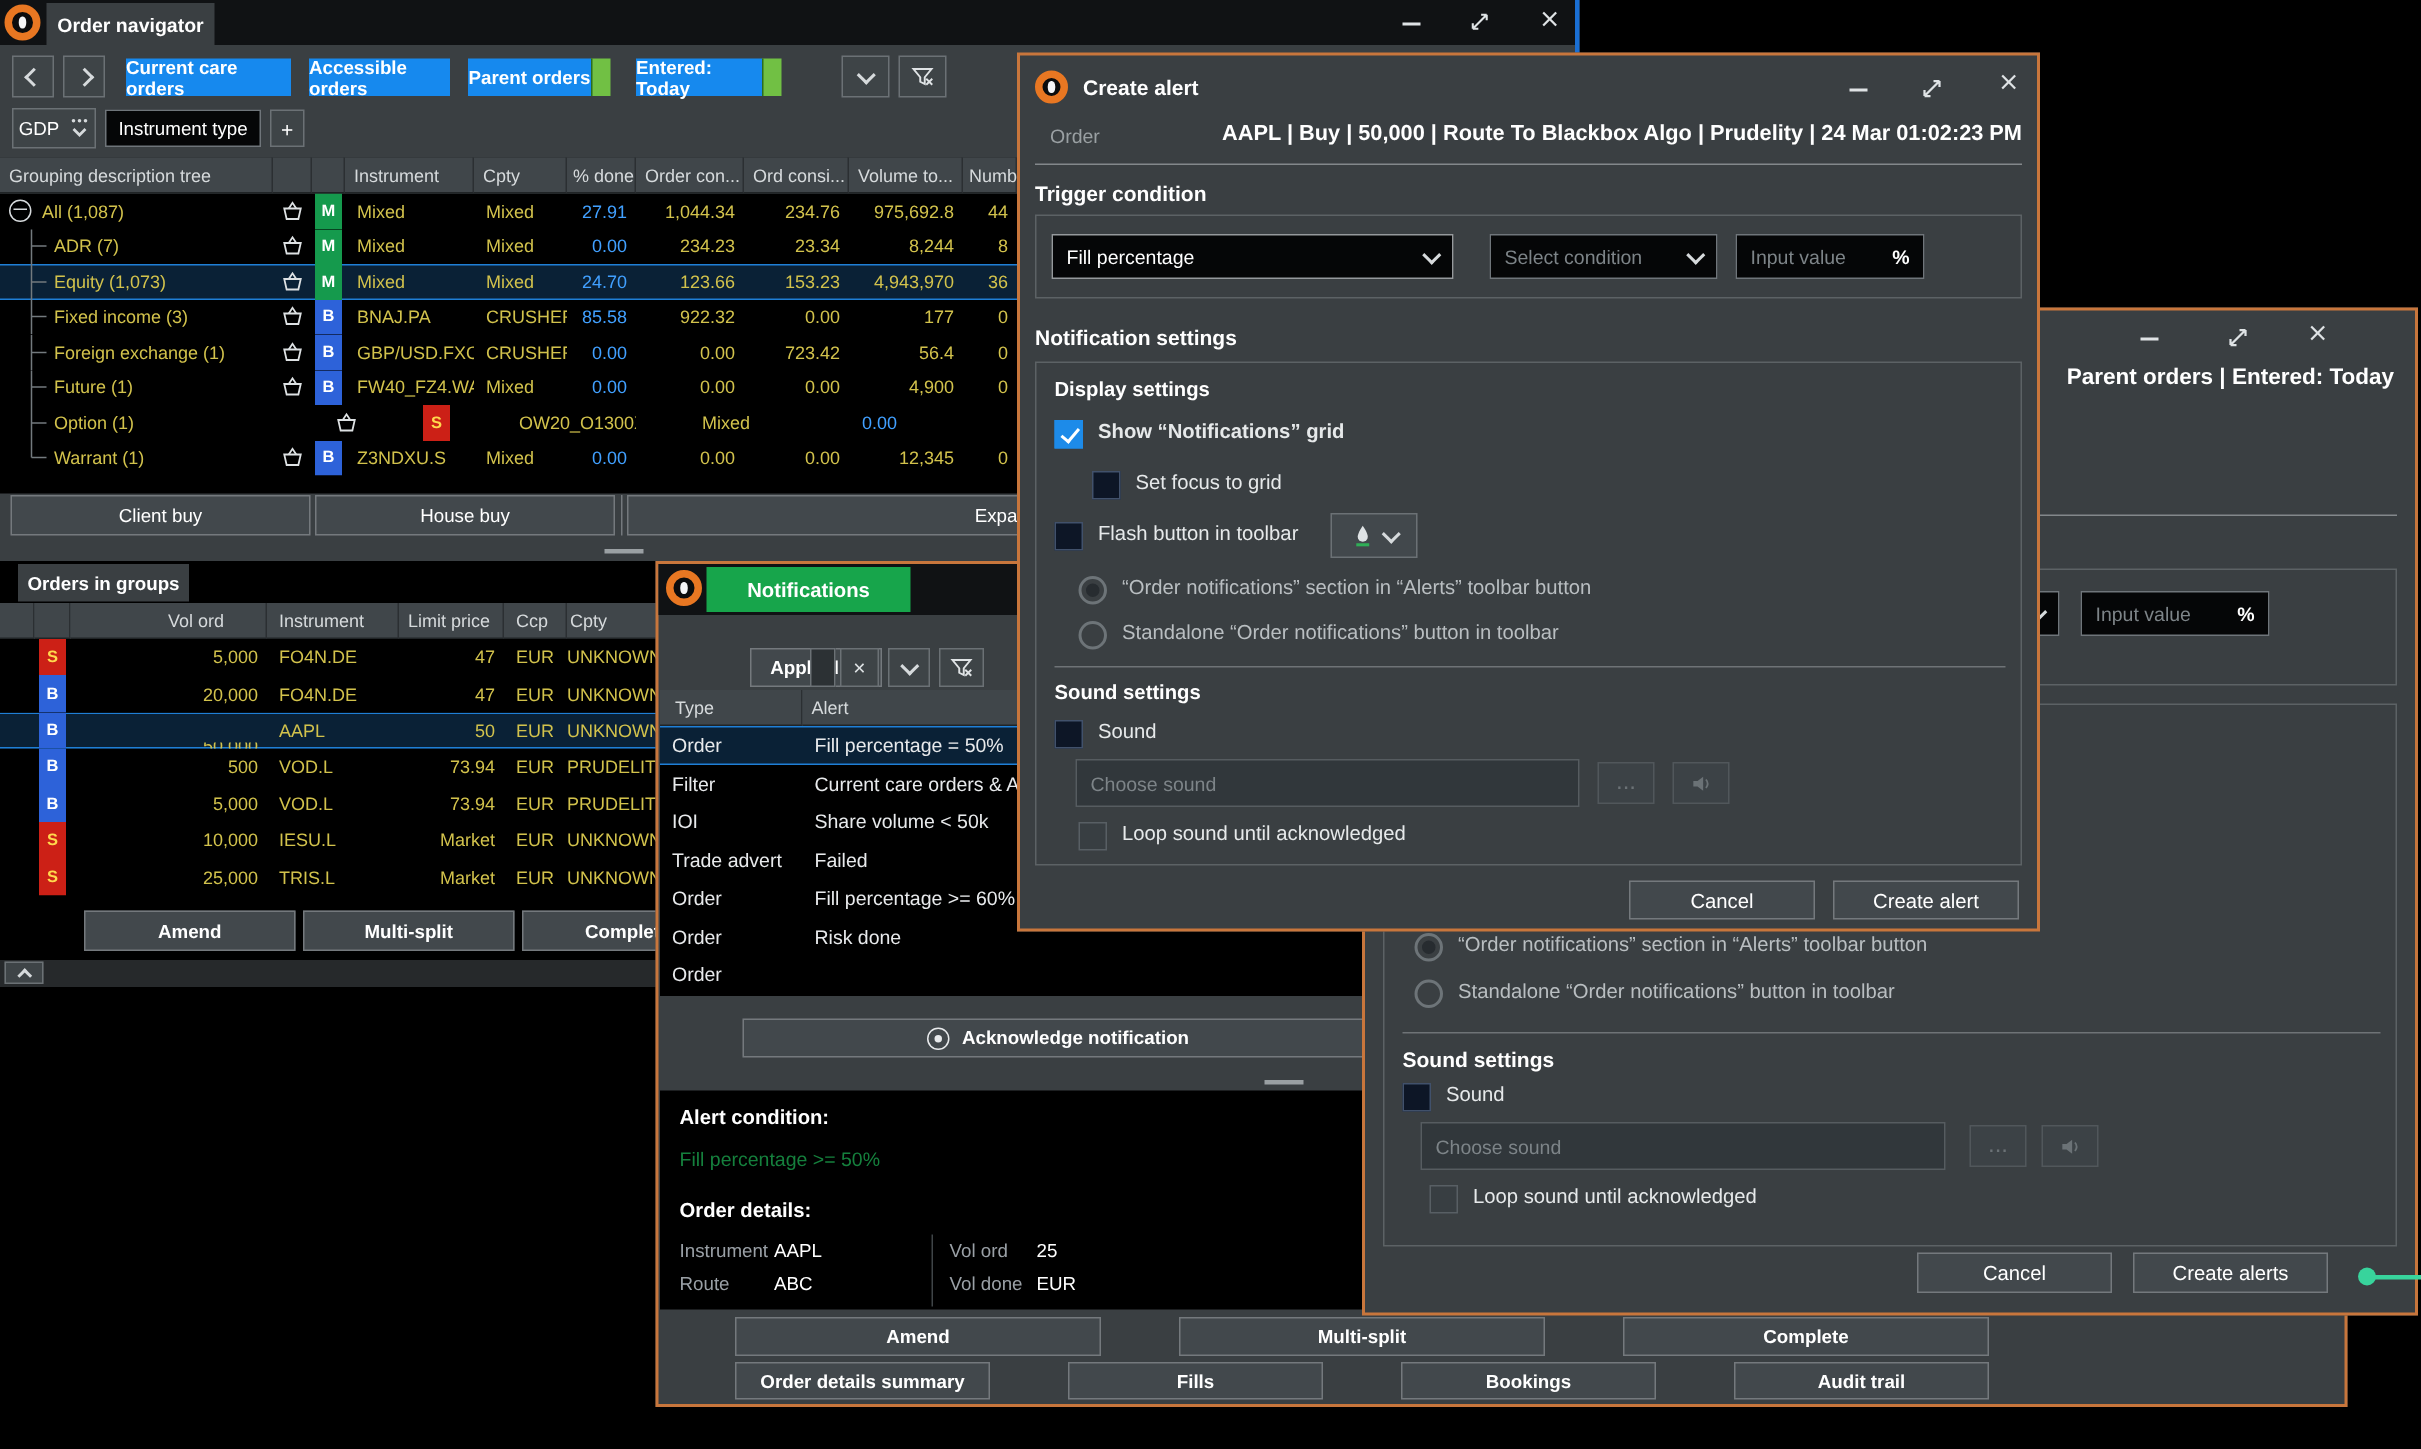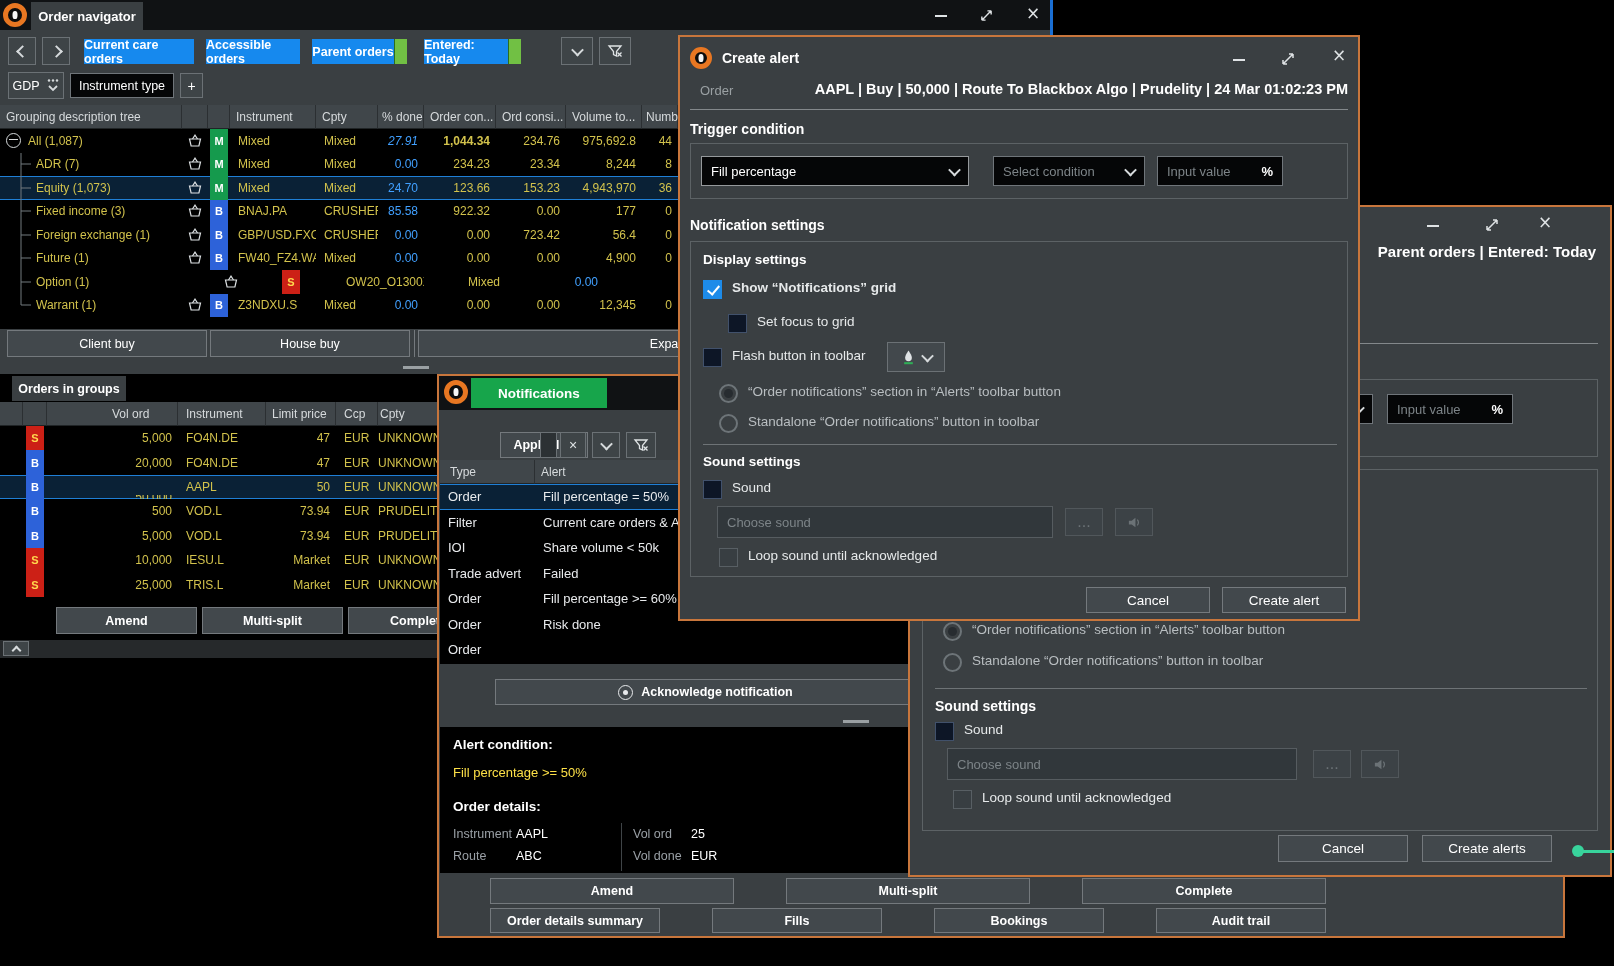--- a/index.html
+++ b/index.html
@@ -181,22 +181,22 @@
               <svg width="16" height="16" viewBox="0 0 16 16" fill="none" stroke="#dde1e3" stroke-width="1.2">
                 <path d="M2.5 6 h11 l-1.6 7 h-7.8 Z"></path>
                 <path d="M5.5 6 L8 2.2 L10.5 6"></path>
               </svg>
             </div>
             <div class="gcell " style="width: 22px; justify-content: center;">
               <span class="chip green" style="height: 100%;">M</span>
             </div>
             <div class="gcell yellow padl" style="width: 86px;">Mixed</div>
             <div class="gcell yellow padl" style="width: 62px;">Mixed</div>
-            <div class="gcell bluev num" style="width: 46px; font-style: italic;">27.91</div>
-            <div class="gcell yellow num" style="width: 72px; font-weight: bold;">1,044.34</div>
+            <div class="gcell bluev num" style="width: 46px;">27.91</div>
+            <div class="gcell yellow num" style="width: 72px;">1,044.34</div>
             <div class="gcell yellow num" style="width: 70px;">234.76</div>
             <div class="gcell yellow num" style="width: 76px;">975,692.8</div>
             <div class="gcell yellow num" style="width: 36px;">44</div>
           </div>
           <div class="grow" style="height: 23.5px;">
             <div class="gcell " style="width: 182px;">
               <span style="margin-left: 14px;">
                 <svg width="20" height="24" style="display:block">
                   <line x1="7" y1="0" x2="7" y2="24" stroke="#737a7e"></line>
                   <line x1="7" y1="12" x2="17" y2="12" stroke="#737a7e"></line>
@@ -571,21 +571,21 @@
 
     <div class="btn b abs" style="left:8px;top:303px;width:421px;height:26px;gap:8px;">
       <span class="ring"></span>
       <span>Acknowledge notification</span>
     </div>
 
     <div class="dash" style="left:404px;top:344px;width:26px;"></div>
 
     <div class="abs" style="left:1px;top:351px;width:500px;height:146px;background:#000;">
       <div class="abs" style="left:13px;top:10px;font-size:13.5px;font-weight:bold;color:#fff;">Alert condition:</div>
-      <div class="abs" style="left:13px;top:38px;font-size:13px;color:#fde047;">Fill percentage &gt;= 50%</div>
+      <div class="abs" style="left:13px;top:38px;font-size:13px;color:#15803d;">Fill percentage &gt;= 50%</div>
       <div class="abs" style="left:13px;top:72px;font-size:13.5px;font-weight:bold;color:#fff;">Order details:</div>
       <div class="abs dtl-label" style="left:13px;top:100px;">Instrument</div>
       <div class="abs dtl-value" style="left:76px;top:100px;">AAPL</div>
       <div class="abs dtl-label" style="left:13px;top:122px;">Route</div>
       <div class="abs dtl-value" style="left:76px;top:122px;">ABC</div>
       <div class="abs" style="left:181px;top:96px;width:1px;height:48px;background:#3f4447;"></div>
       <div class="abs dtl-label" style="left:193px;top:100px;">Vol ord</div>
       <div class="abs dtl-value" style="left:251px;top:100px;">25</div>
       <div class="abs dtl-label" style="left:193px;top:122px;">Vol done</div>
       <div class="abs dtl-value" style="left:251px;top:122px;">EUR</div>

